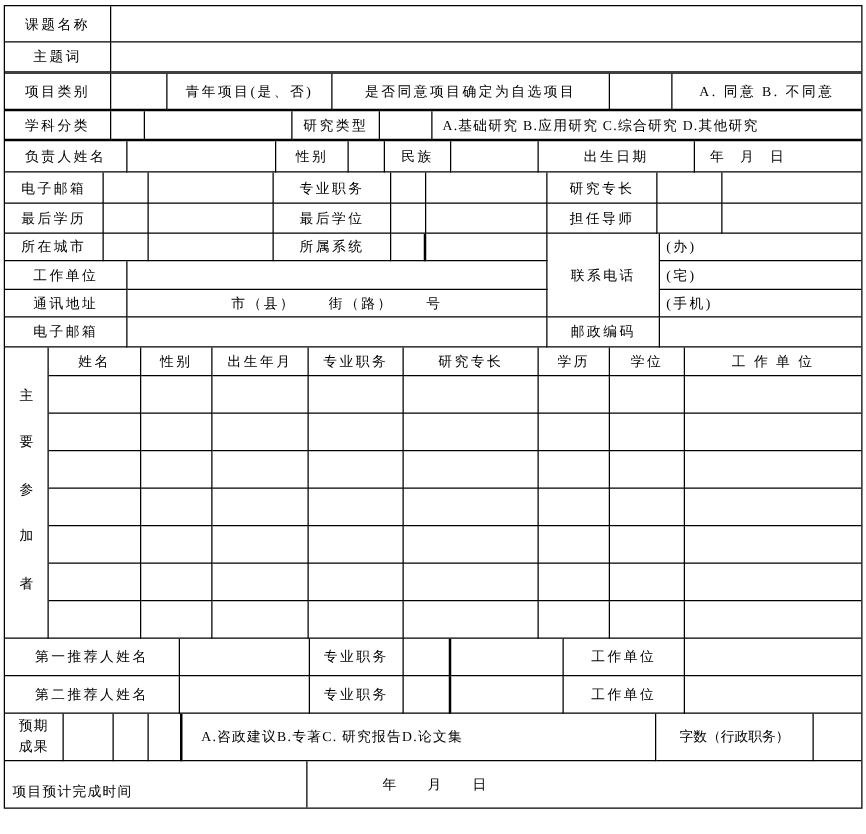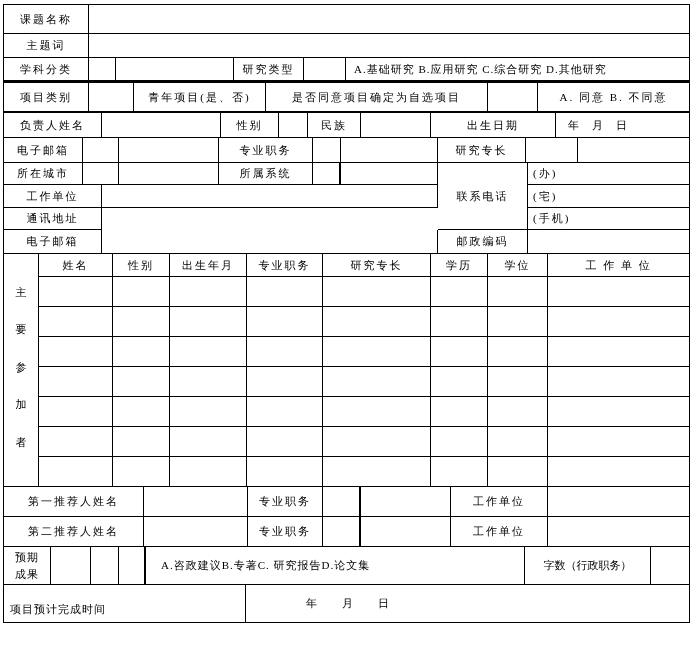--- a/index.html
+++ b/index.html
@@ -35,36 +35,36 @@
   <div class="r" style="height:29px">
     <div class="c" style="width:85px">课题名称</div>
     <div class="c f"></div>
   </div>
 
   <div class="r" style="height:24px">
     <div class="c" style="width:85px">主题词</div>
     <div class="c f"></div>
   </div>
 
+  <div class="r bold" style="height:31px">
+    <div class="c" style="width:85px">项目类别</div>
+    <div class="c" style="width:45px"></div>
+    <div class="c" style="width:132px">青年项目(是、否)</div>
+    <div class="c" style="width:222px">是否同意项目确定为自选项目</div>
+    <div class="c" style="width:50px"></div>
+    <div class="c f">A. 同意 B. 不同意</div>
+  </div>
+
   <div class="r bb" style="height:24px">
     <div class="c" style="width:85px">学科分类</div>
     <div class="c" style="width:27px"></div>
     <div class="c" style="width:118px"></div>
     <div class="c" style="width:70px">研究类型</div>
     <div class="c" style="width:42px"></div>
     <div class="c f lt" style="padding-left:8px">A.基础研究 B.应用研究 C.综合研究 D.其他研究</div>
-  </div>
-
-  <div class="r bold" style="height:31px">
-    <div class="c" style="width:85px">项目类别</div>
-    <div class="c" style="width:45px"></div>
-    <div class="c" style="width:132px">青年项目(是、否)</div>
-    <div class="c" style="width:222px">是否同意项目确定为自选项目</div>
-    <div class="c" style="width:50px"></div>
-    <div class="c f">A. 同意 B. 不同意</div>
   </div>
 
   <div class="r" style="height:25px">
     <div class="c" style="width:98px">负责人姓名</div>
     <div class="c" style="width:119px"></div>
     <div class="c" style="width:58px">性别</div>
     <div class="c" style="width:29px"></div>
     <div class="c" style="width:53px">民族</div>
     <div class="c" style="width:70px"></div>
     <div class="c" style="width:125px">出生日期</div>
@@ -76,36 +76,48 @@
     <div class="c" style="width:36px"></div>
     <div class="c" style="width:100px"></div>
     <div class="c" style="width:94px">专业职务</div>
     <div class="c" style="width:28px"></div>
     <div class="c" style="width:97px"></div>
     <div class="c" style="width:88px">研究专长</div>
     <div class="c" style="width:52px"></div>
     <div class="c f"></div>
   </div>
 
+  <div class="r" style="height:24px">
+    <div class="c" style="width:79px">最后学历</div>
+    <div class="c" style="width:36px"></div>
+    <div class="c" style="width:100px"></div>
+    <div class="c" style="width:94px">最后学位</div>
+    <div class="c" style="width:28px"></div>
+    <div class="c" style="width:97px"></div>
+    <div class="c" style="width:88px">担任导师</div>
+    <div class="c" style="width:52px"></div>
+    <div class="c f"></div>
+  </div>
 
   <div class="grid">
     <div class="gc" style="grid-column:1;grid-row:1">所在城市</div>
     <div class="gc" style="grid-column:2/span 2;grid-row:1"></div>
     <div class="gc" style="grid-column:4;grid-row:1"></div>
     <div class="gc" style="grid-column:5;grid-row:1">所属系统</div>
     <div class="gc" style="grid-column:6;grid-row:1;border-right-width:2px"></div>
     <div class="gc" style="grid-column:7;grid-row:1"></div>
     <div class="gc" style="grid-column:8;grid-row:1/span 3">联系电话</div>
     <div class="gc gf" style="grid-column:9;grid-row:1;justify-content:flex-start;padding-left:5px">(办)</div>
 
     <div class="gc" style="grid-column:1/span 2;grid-row:2">工作单位</div>
     <div class="gc" style="grid-column:3/span 5;grid-row:2"></div>
     <div class="gc gf" style="grid-column:9;grid-row:2;justify-content:flex-start;padding-left:5px">(宅)</div>
 
     <div class="gc" style="grid-column:1/span 2;grid-row:3">通讯地址</div>
+    <div class="gc" style="grid-column:3/span 5;grid-row:3">市（县）　　街（路）　　号</div>
     <div class="gc gf" style="grid-column:9;grid-row:3;justify-content:flex-start;padding-left:5px">(手机)</div>
 
     <div class="gc" style="grid-column:1/span 2;grid-row:4">电子邮箱</div>
     <div class="gc" style="grid-column:3/span 5;grid-row:4"></div>
     <div class="gc" style="grid-column:8;grid-row:4">邮政编码</div>
     <div class="gc gf" style="grid-column:9;grid-row:4"></div>
   </div>
 
   <div class="psec">
     <div class="vcell">

